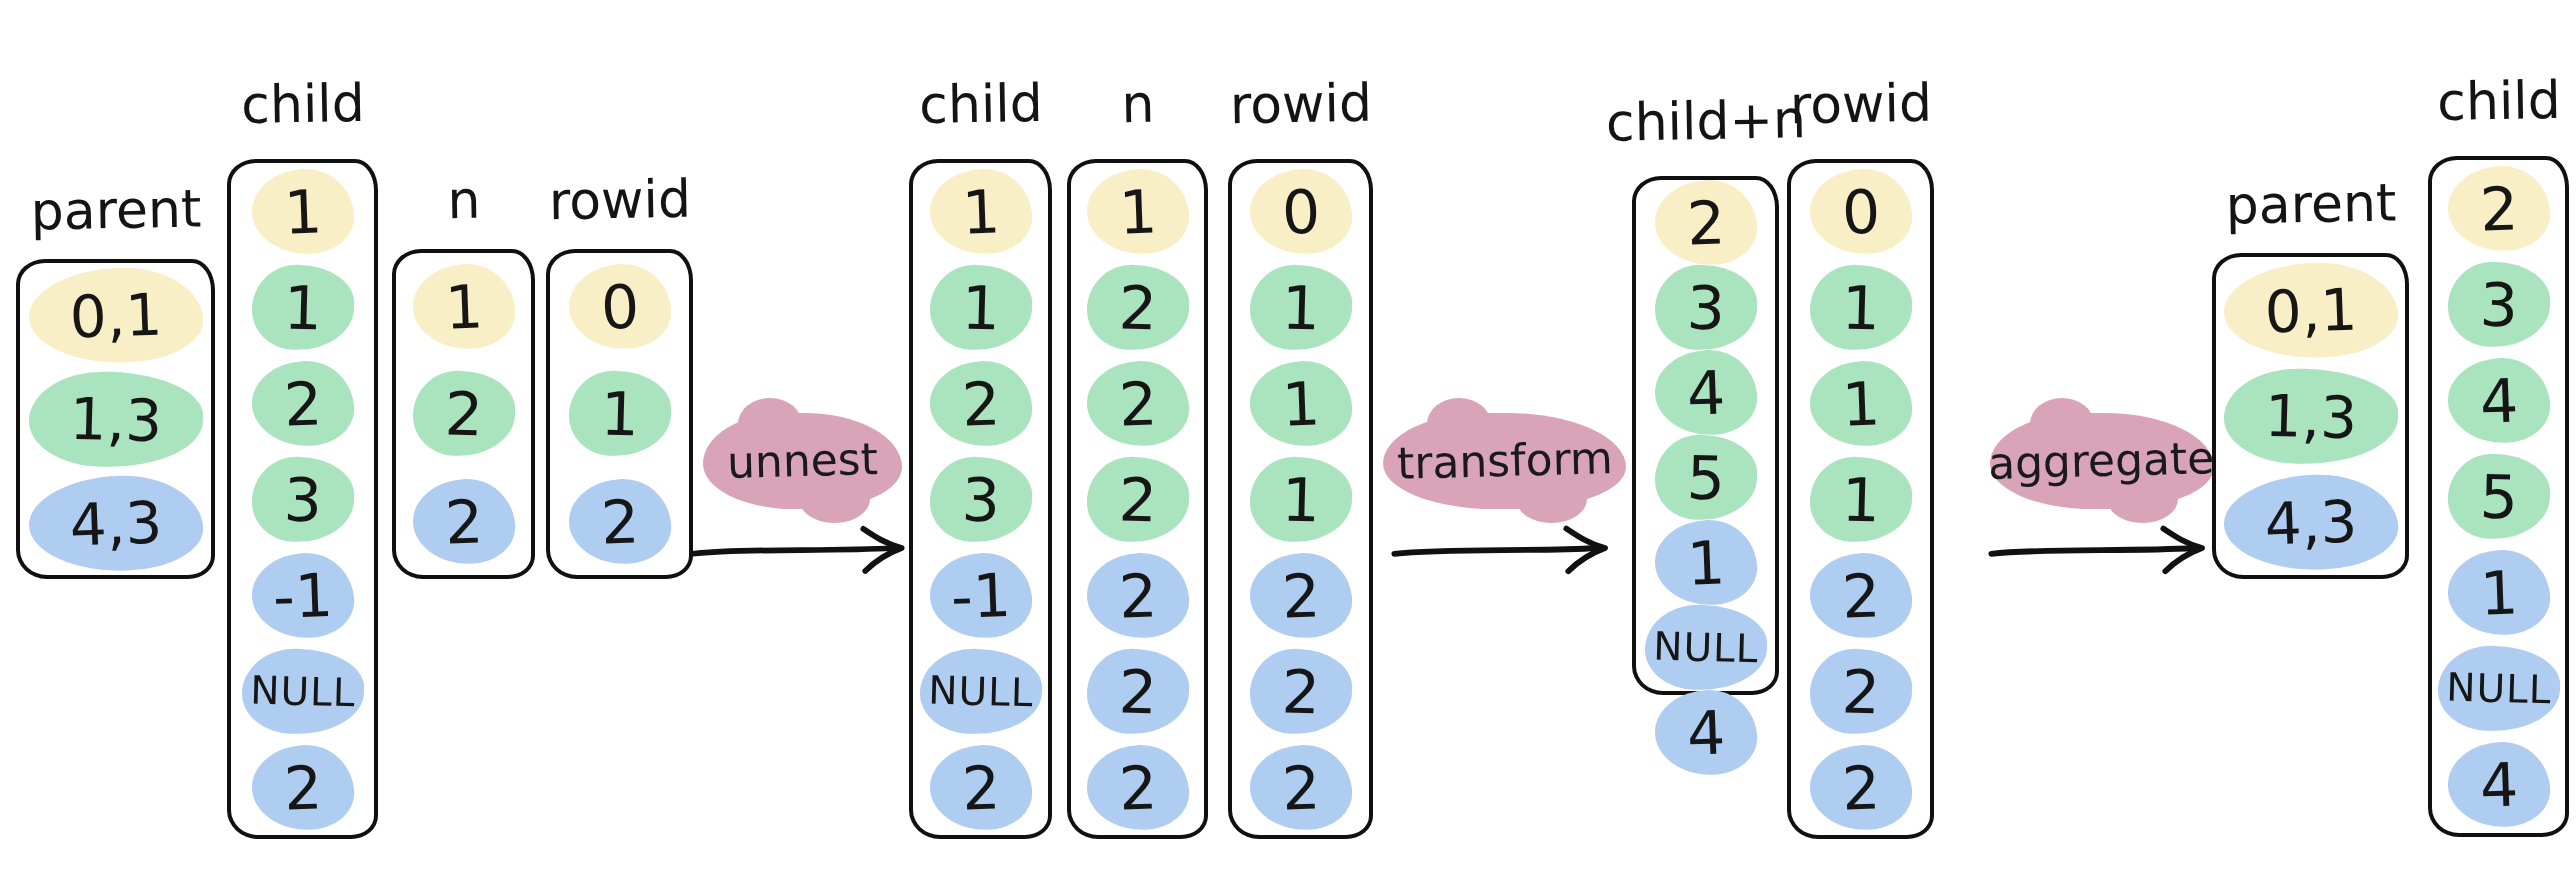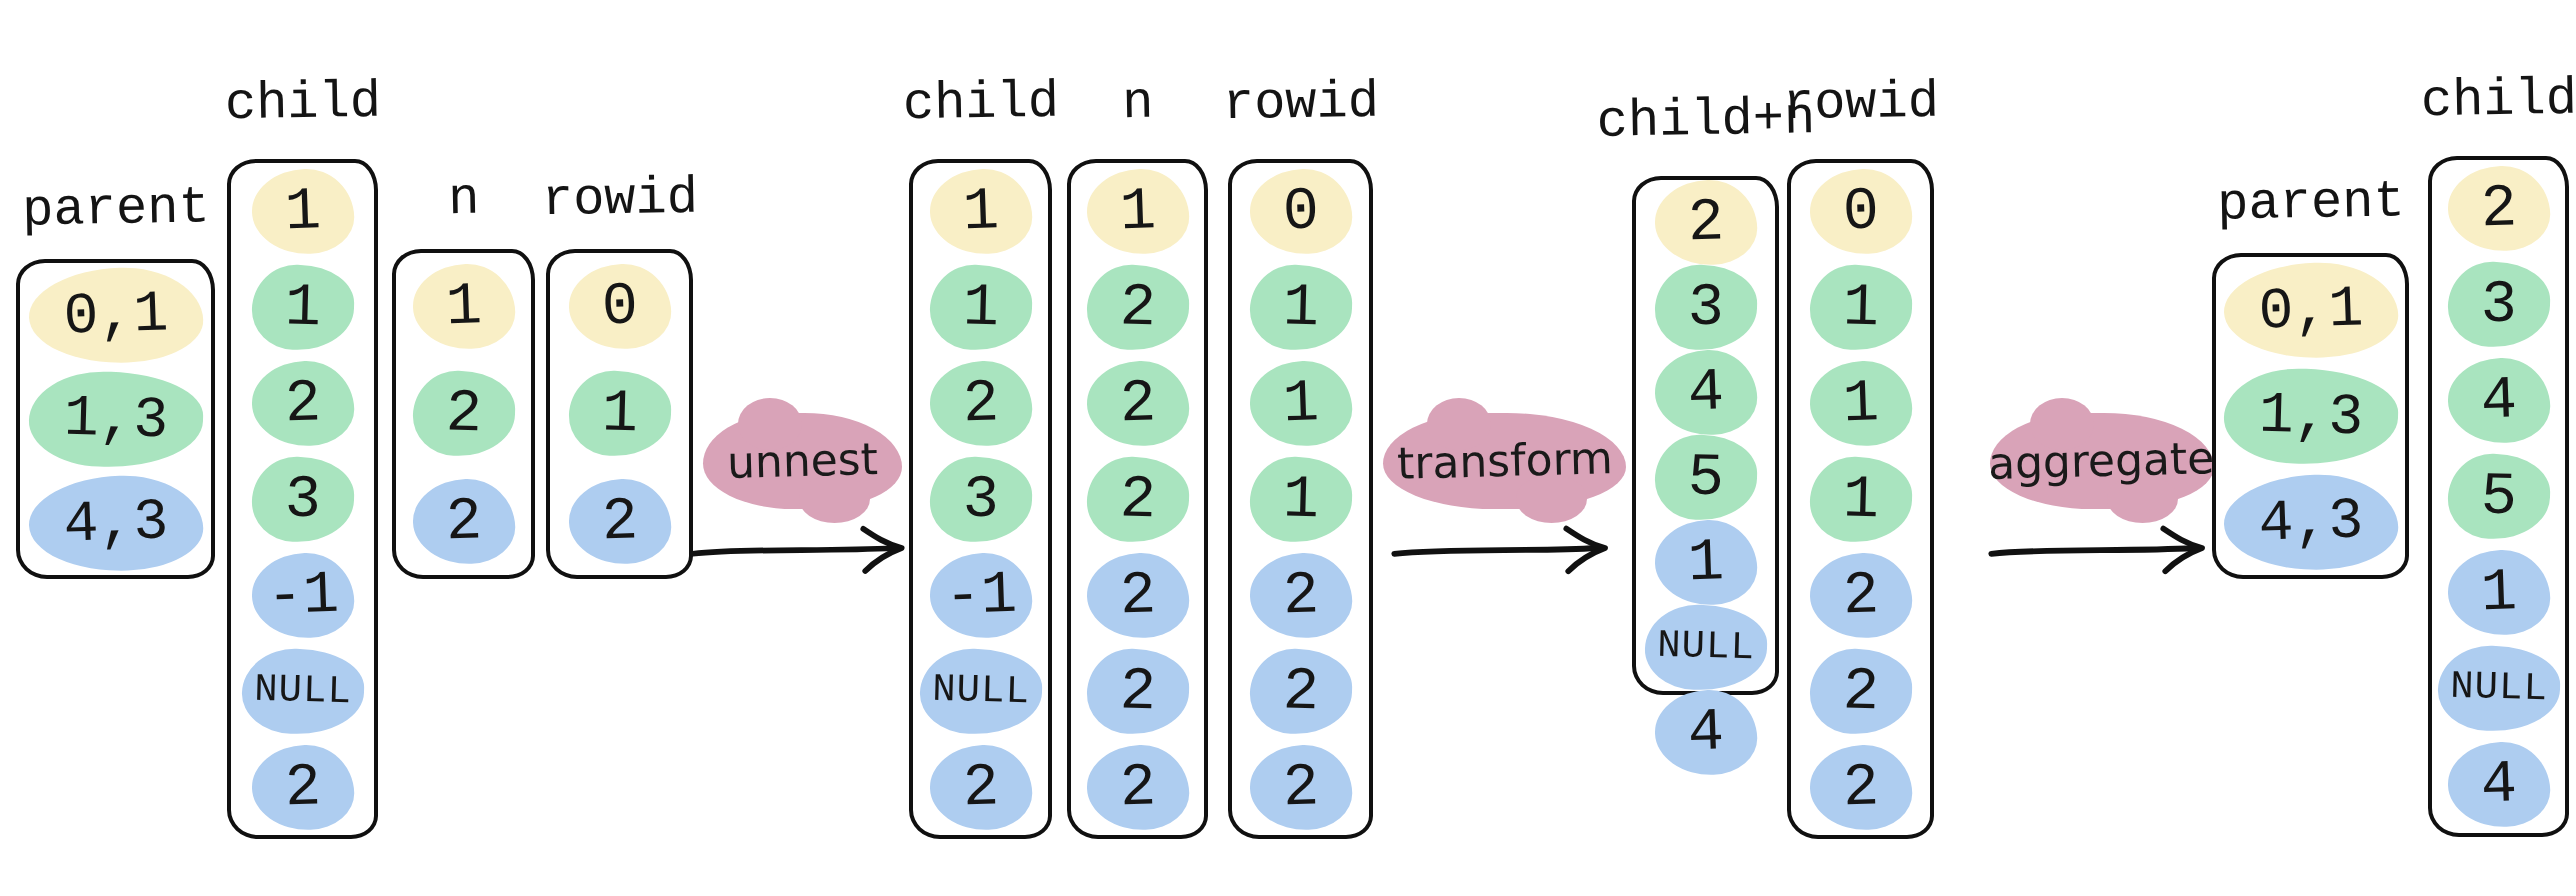--- a/index.html
+++ b/index.html
@@ -15,21 +15,21 @@
   }
   .canvas {
     position: relative;
     width: 2576px;
     height: 896px;
     background: var(--background, #fff);
     overflow: hidden;
   }
 
   
-  .tbl { position: absolute; font-family: Liberation Mono, monospace; }
+  .tbl { position: absolute; }
   .tbl .box {
     position: absolute;
     inset: 0;
     border: 4.3px solid #101010;
     border-radius: 29px 23px 27px 31px / 25px 31px 23px 29px;
     display: flex;
     flex-direction: column;
     justify-content: space-evenly;
     background: transparent;
   }

